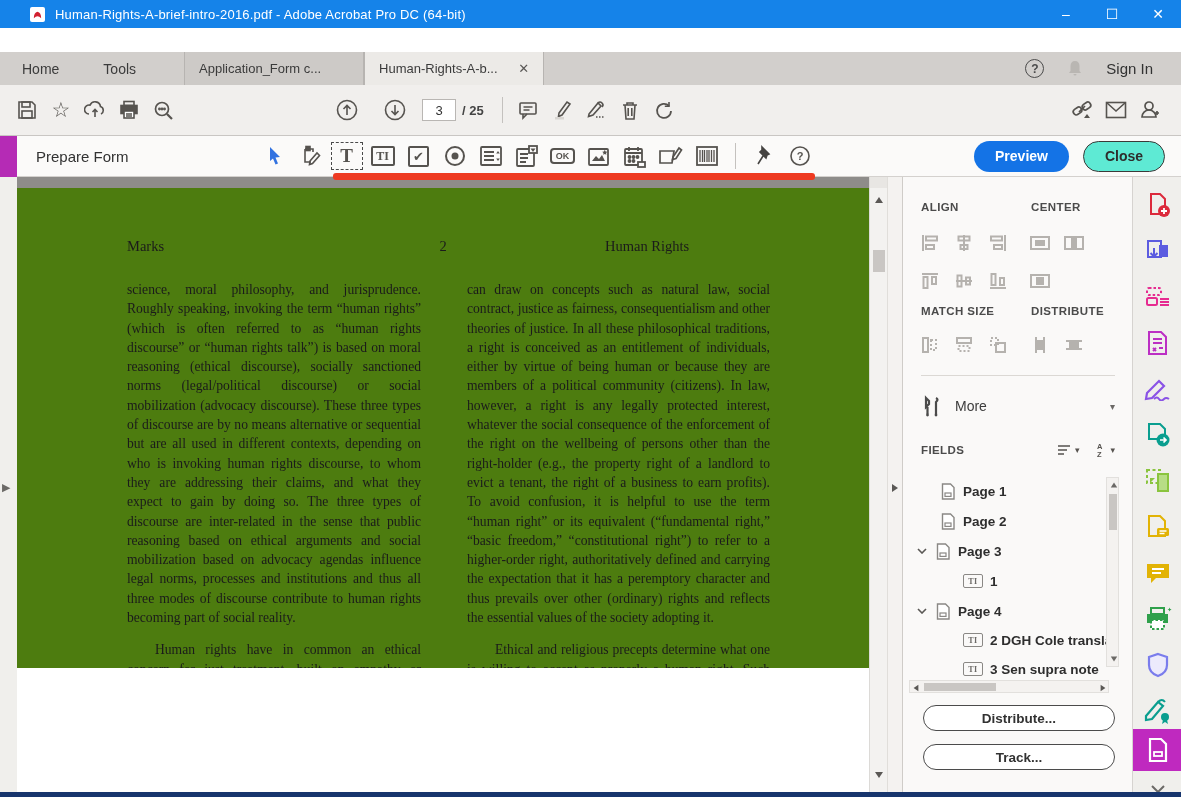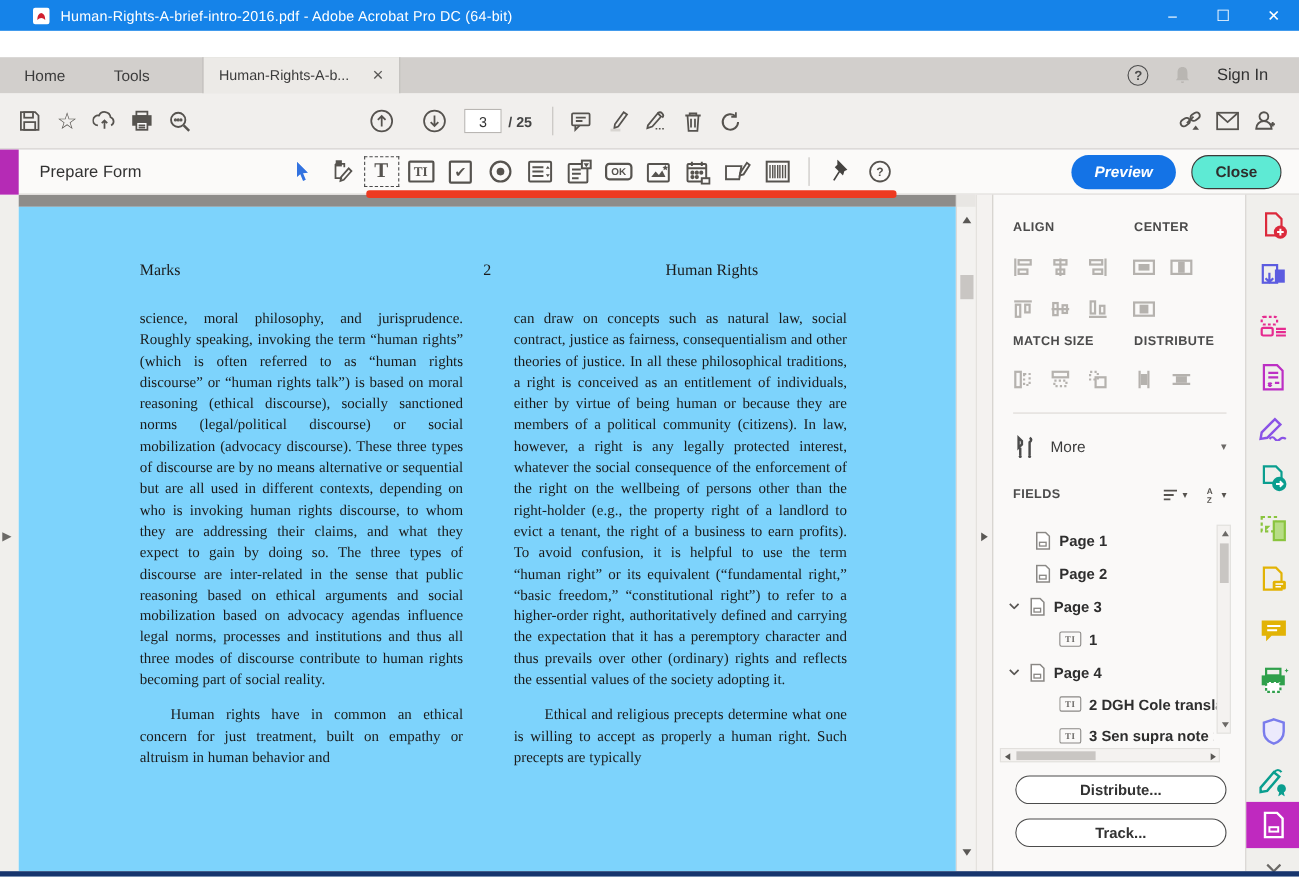--- a/index.html
+++ b/index.html
@@ -47,32 +47,32 @@
 
   
   #formbar { left:0; top:136px; width:1181px; height:41px; background:#fbfaf9; border-bottom:1px solid #d4d1ce;
     display:flex; align-items:center; }
   #formbar .magenta { position:absolute; left:0; top:0; width:17px; height:49px; background:#b52bb5; }
   #formbar .fb-title { margin-left:36px; font-size:15px; color:#323232; }
   .ftool { width:36px; height:32px; display:flex; align-items:center; justify-content:center; color:#56534f; }
   .ftool.selected { outline:1.5px dashed #4a4a4a; outline-offset:-3px; }
   .pillbtn { height:31px; border-radius:16px; display:flex; align-items:center; justify-content:center;
     font-size:14px; font-weight:bold; }
-  #previewbtn { width:95px; background:#1473e6; color:#fff; border:none; margin-right:14px;font-style:italic; }
+  #previewbtn { width:95px; background:#1473e6; color:#fff; border:none; margin-right:14px; }
   #closebtn { width:82px; background:#5eead4; color:#2e2d2c; border:1.5px solid #3b3a39; margin-right:16px; }
 
   
   #redline { left:333px; top:173px; width:482px; height:7px; background:#ee3a21; border-radius:3px; z-index:60; }
 
   
   #docarea { left:0; top:177px; width:902px; height:615px; background:#fff; overflow:hidden; }
   #leftgutter { left:0; top:0; width:17px; height:615px; background:#f0efec; }
   #navtoggle { left:2px; top:304px; font-size:11px; color:#6b6966; }
   #grayband { left:17px; top:0; width:852px; height:11px; background:#8e8c8a; }
-  #page { left:17px; top:11px; width:852px; height:604px; background:#7dd3fc; position:absolute; overflow:hidden;
+  #page { left:17px; top:11px; width:852px; height:480px; background:#4d7c0f; position:absolute; overflow:hidden;
     font-family:"Liberation Serif", serif; color:#1b1b1b; }
   .pg-head { position:absolute; top:50px; font-size:14.5px; }
   #col-left, #col-right { position:absolute; top:92px; font-size:13.6px; line-height:19.3px; text-align:justify; }
   #col-left { left:110px; width:294px; }
   #col-right { left:450px; width:303px; }
   .doc-heading { font-weight:bold; font-style:italic; margin-top:19px; text-align:left; }
   .indent { text-indent:28px; margin-top:13px; }
   
   #vscroll { left:869px; top:0; width:18px; height:615px; background:#f3f2f0; border-left:1px solid #dcdad7; }
   #vscroll .corner { position:absolute; left:0; top:0; width:17px; height:11px; background:#e8e6e3; }
@@ -131,20 +131,23 @@
       <span class="winbtn">☐</span>
       <span class="winbtn">✕</span>
     </span>
   </div>
 
 
   <div id="tabbar" class="abs">
     <span class="tab-plain">Home</span>
     <span class="tab-plain">Tools</span>
     <span style="width:26px"></span>
+    <span class="tab-doc">
+      <span>Application_Form c...</span>
+    </span>
     <span class="tab-doc active">
       <span>Human-Rights-A-b...</span>
       <span class="x">✕</span>
     </span>
     <span id="tabbar-right">
       <span class="qmark">?</span>
       <svg width="18" height="19" viewBox="0 0 18 19">
           <path d="M9 2 C6 2 4.5 4 4.5 7 L4.5 12 L3 14 L15 14 L13.5 12 L13.5 7 C13.5 4 12 2 9 2 Z M7.5 15 a1.5 1.5 0 0 0 3 0" fill="#b9b6b2"></path>
         </svg>
       <span class="signin">Sign In</span>

